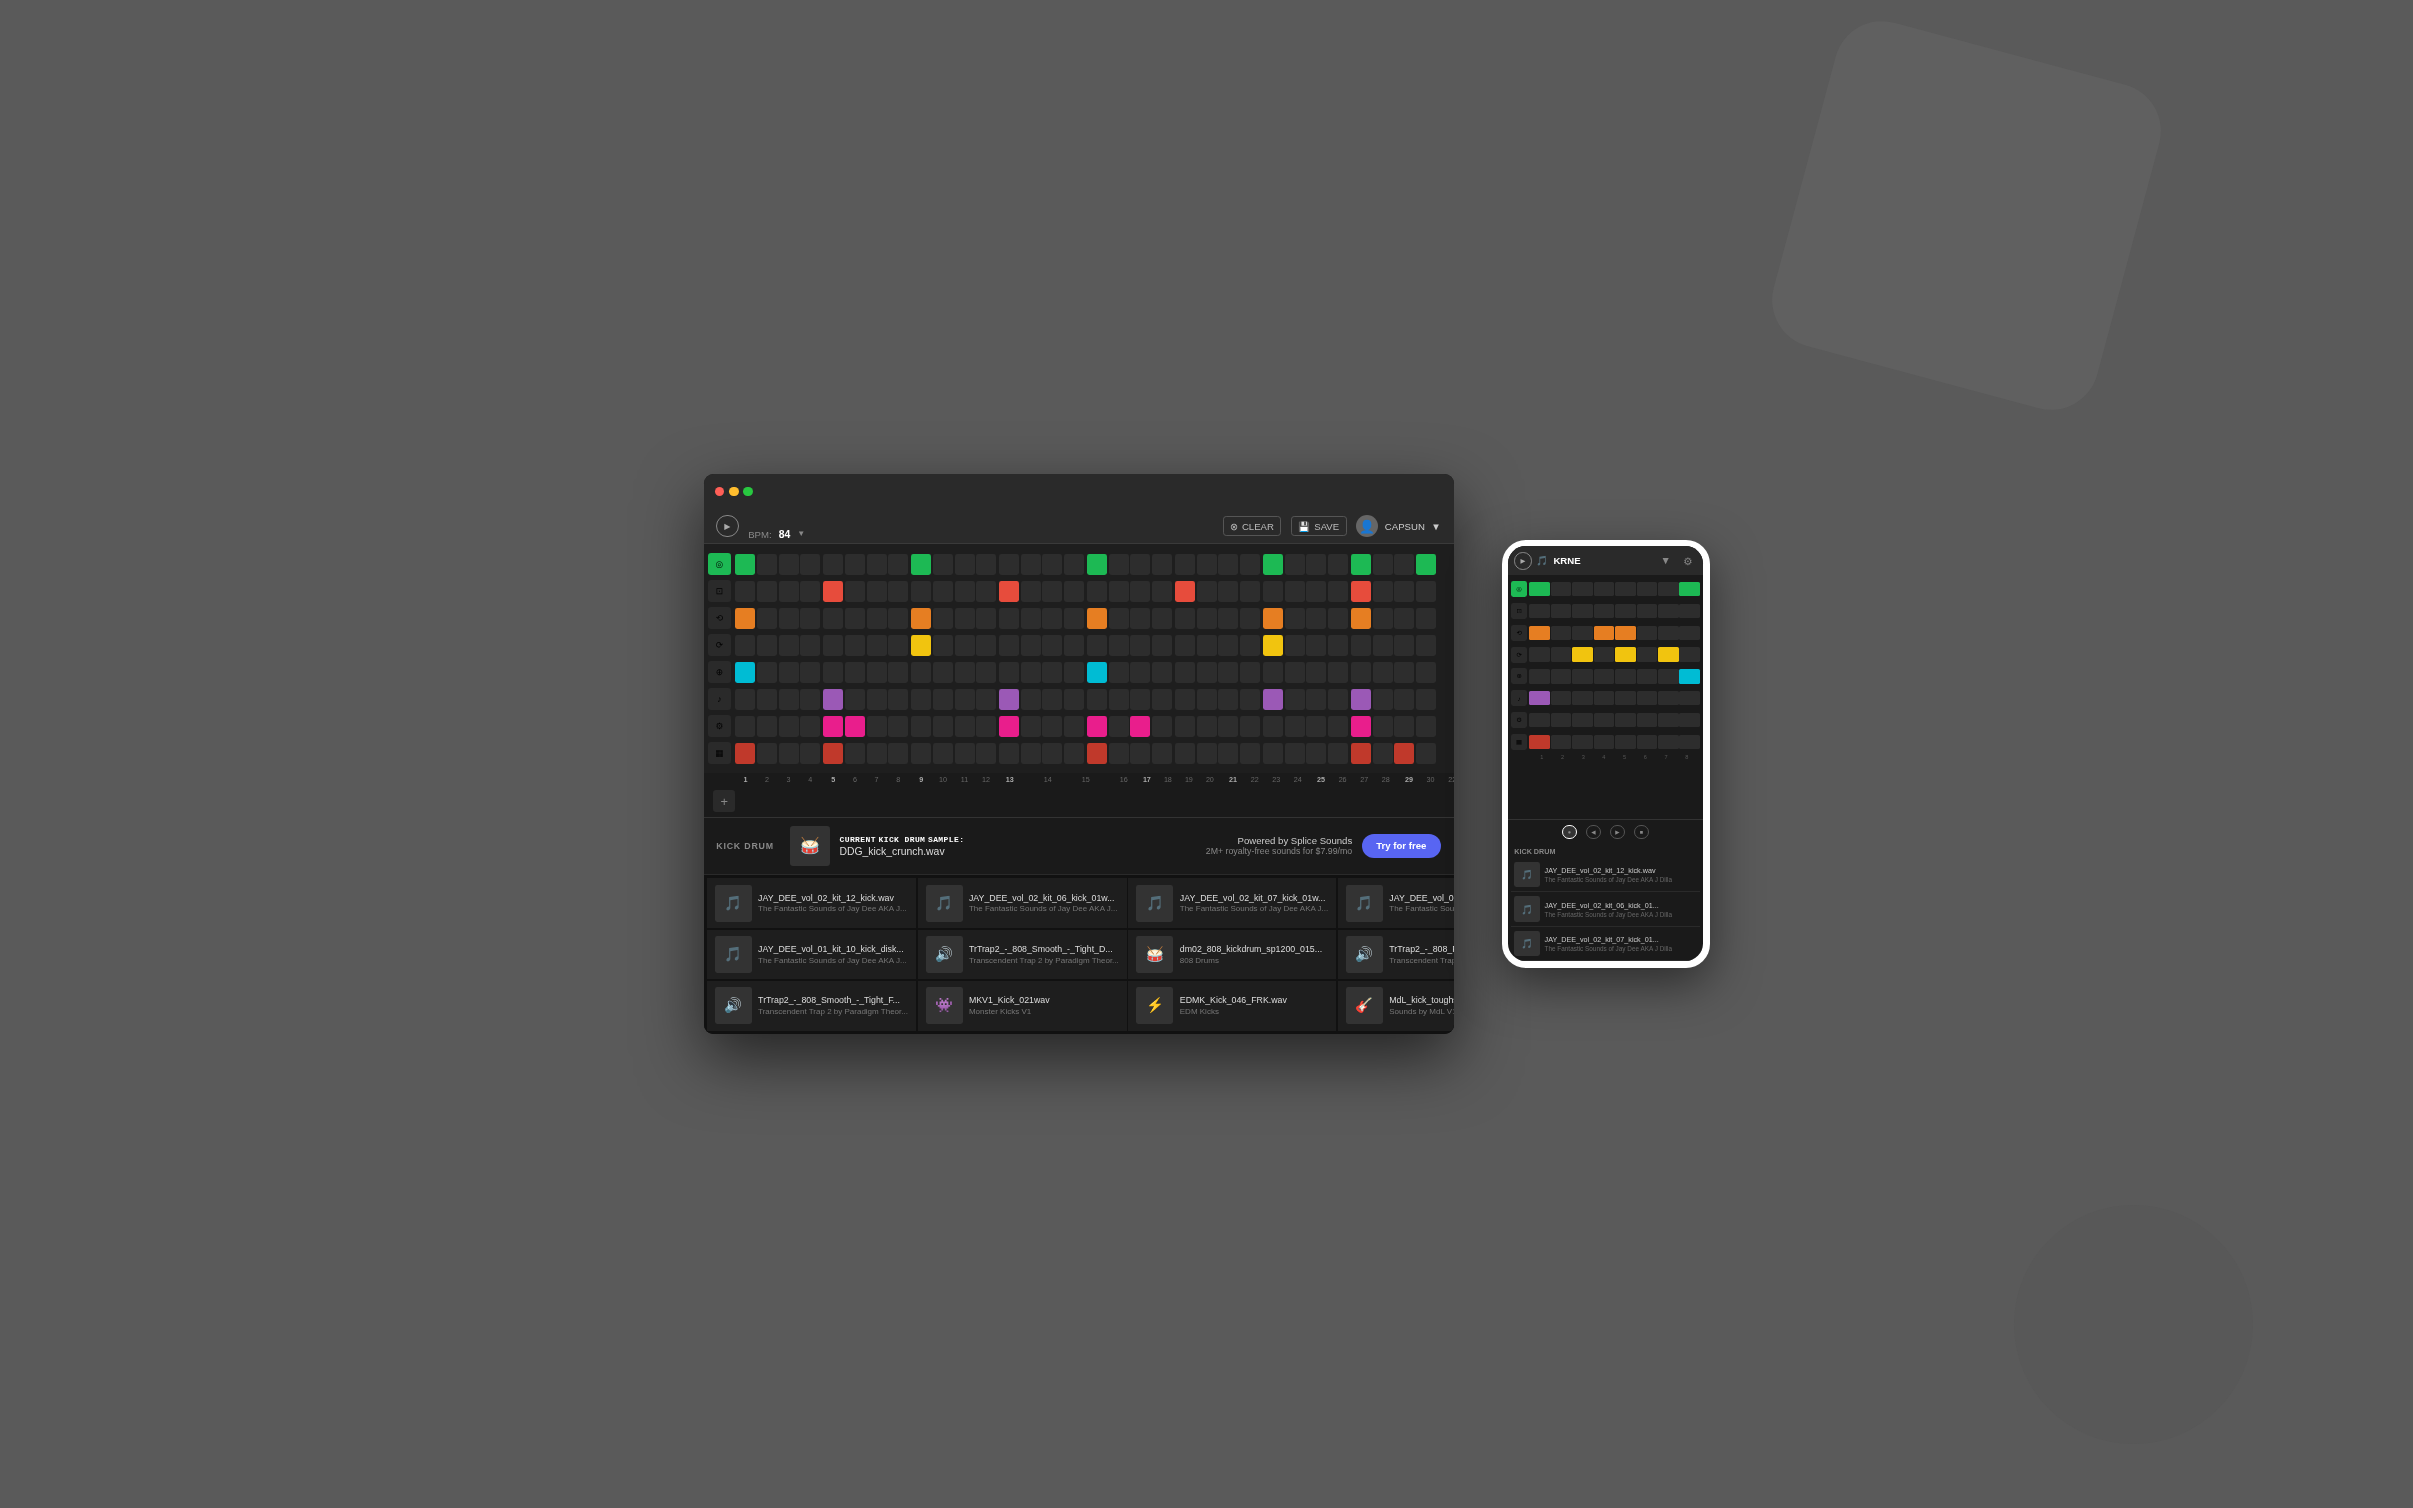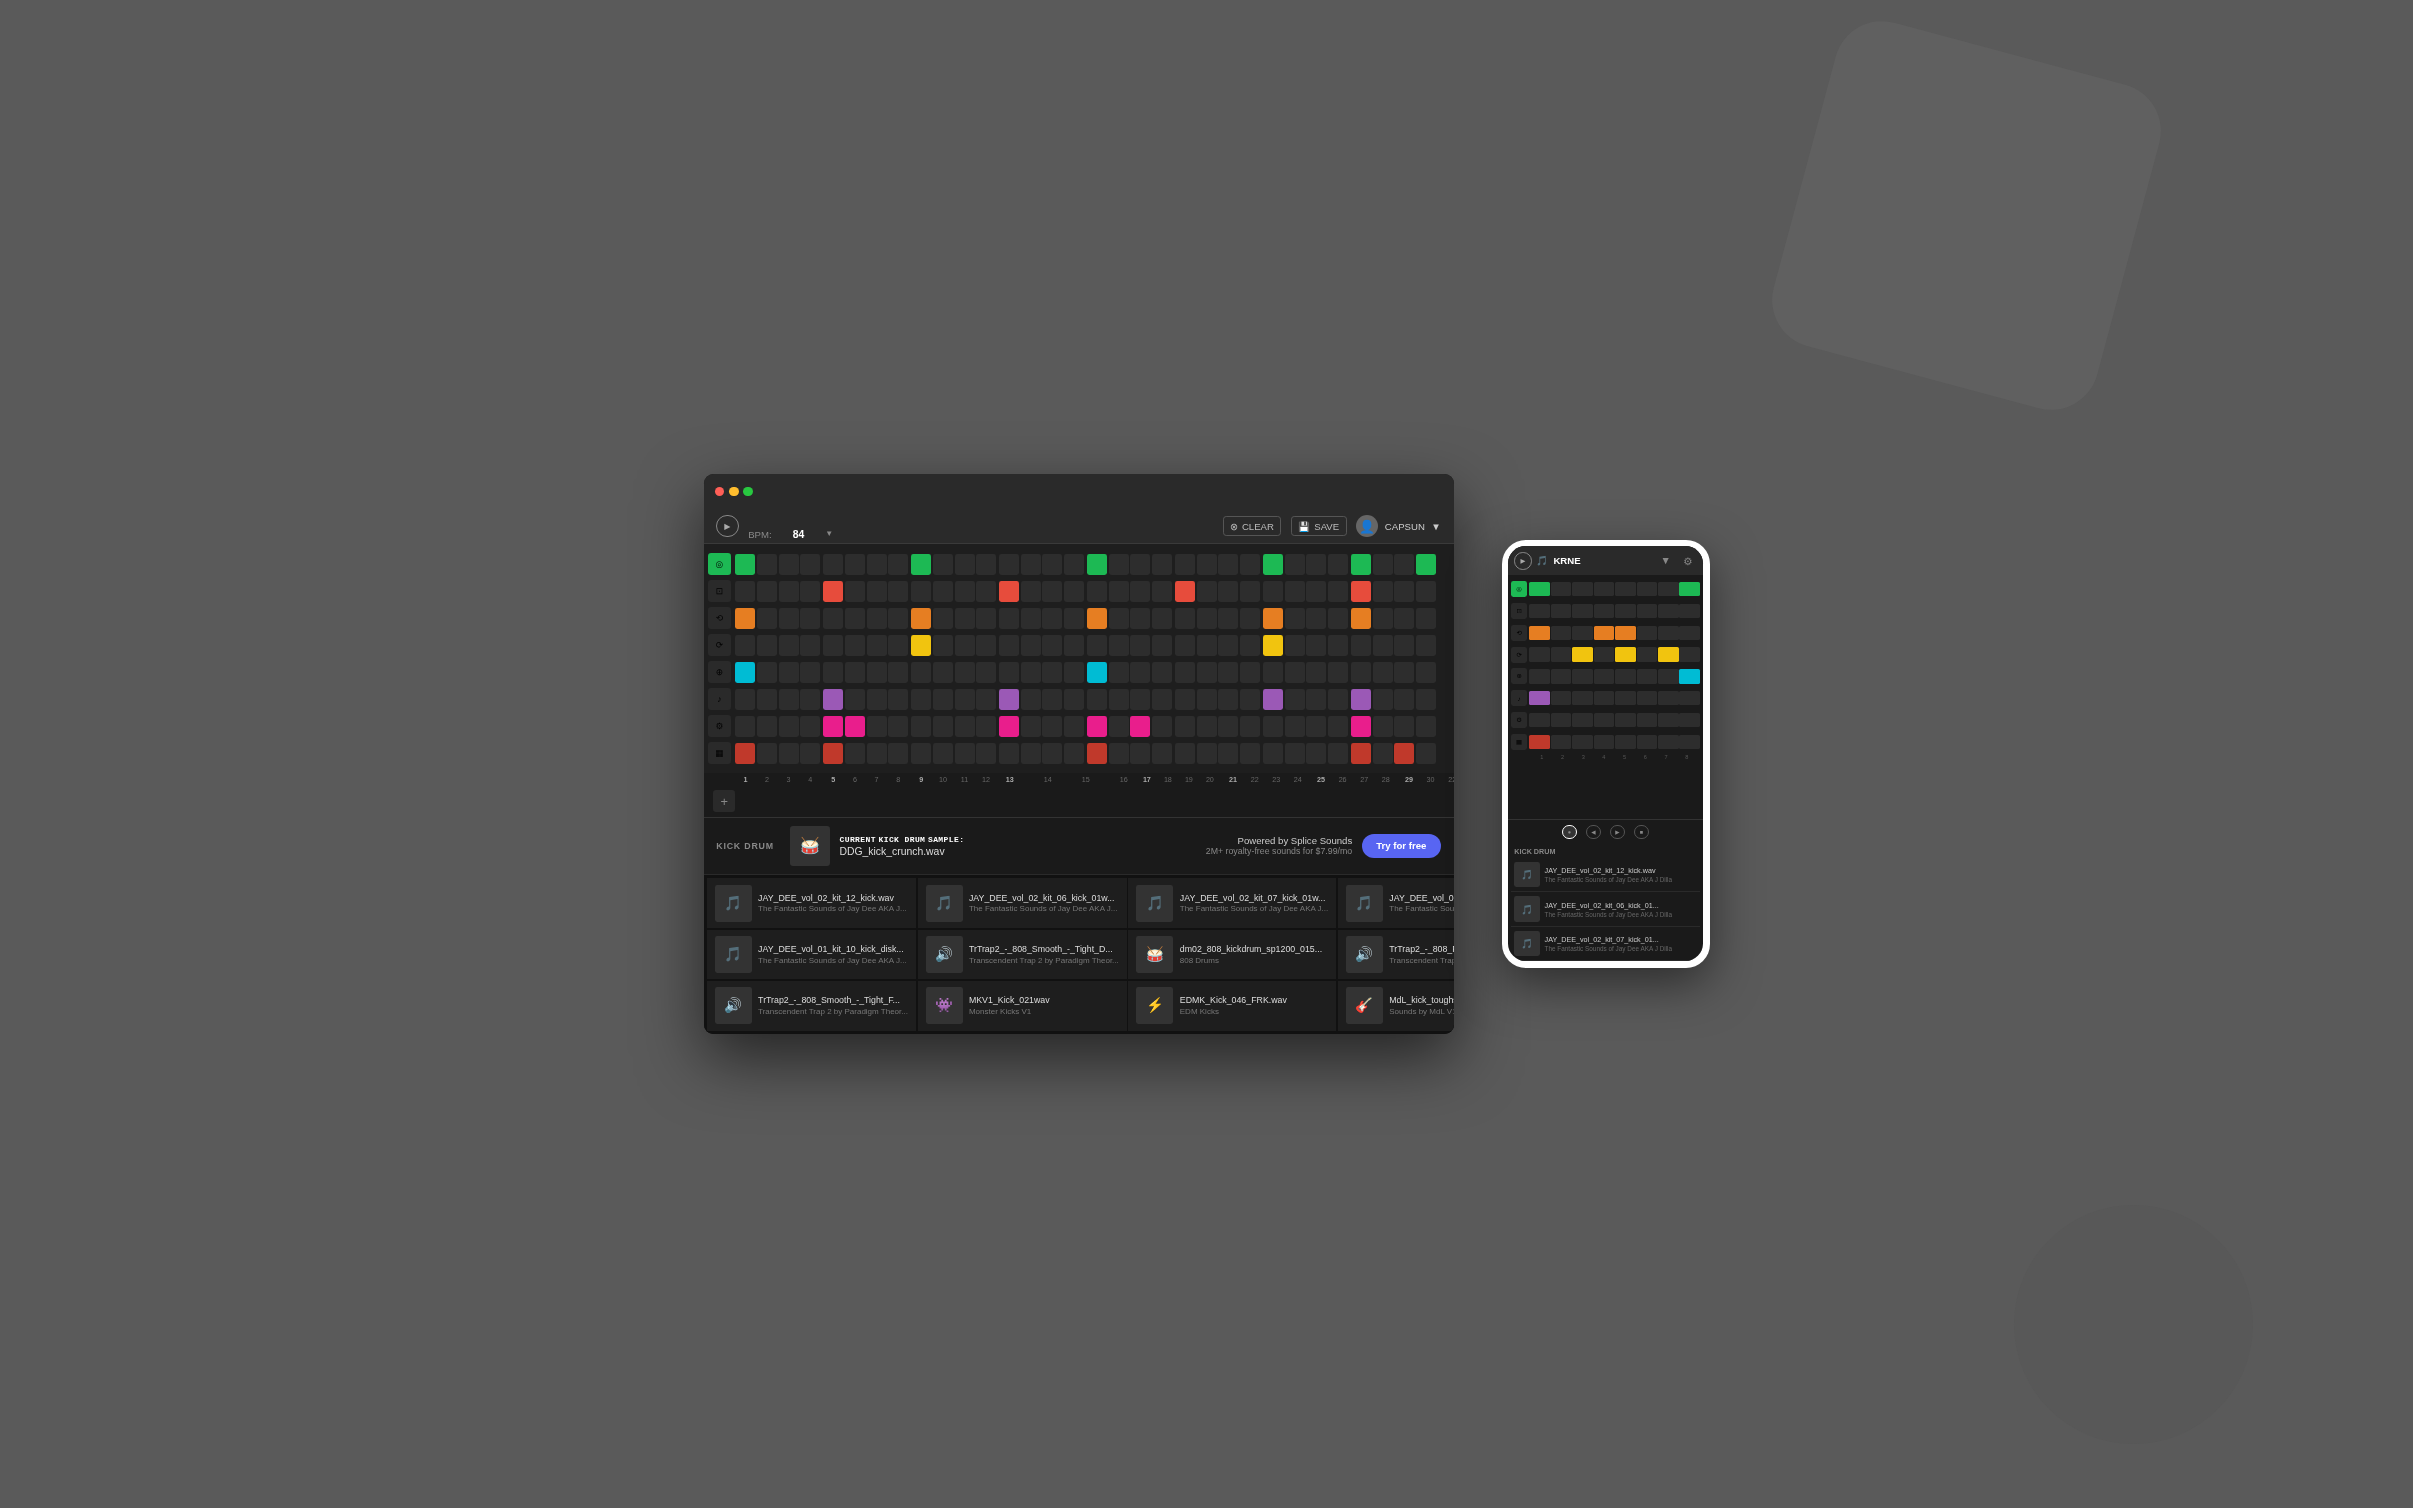--- a/index.html
+++ b/index.html
@@ -88,21 +88,21 @@
       border-radius: 50%;
       background: transparent;
       border: 1.6px solid #888;
       display: flex; align-items: center; justify-content: center;
       cursor: pointer;
       color: #aaa;
       font-size: 8px;
     }
     .bpm-control {
       display: flex;
-      gap: 21px;
+      gap: 7px;
       color: #ccc;
       font-size: 10.4px;
       margin-top: 16px;
     }
     .bpm-label { color: #888; font-size: 9.6px; }
     .bpm-value { color: #fff; font-weight: bold; font-size: 10.4px; }
     .bpm-dropdown {
       color: #888;
       font-size: 8px;
       cursor: pointer;

